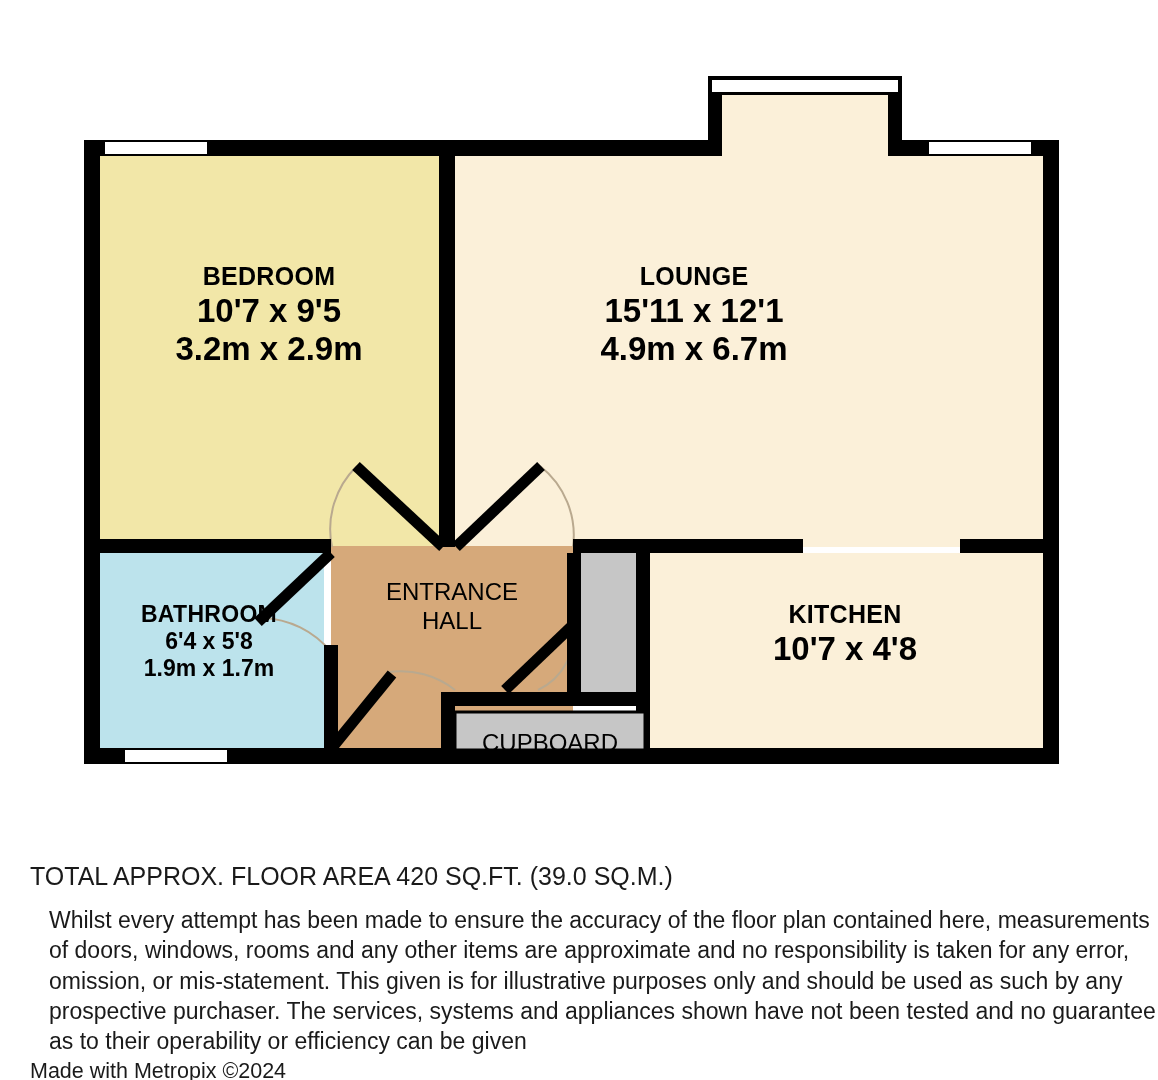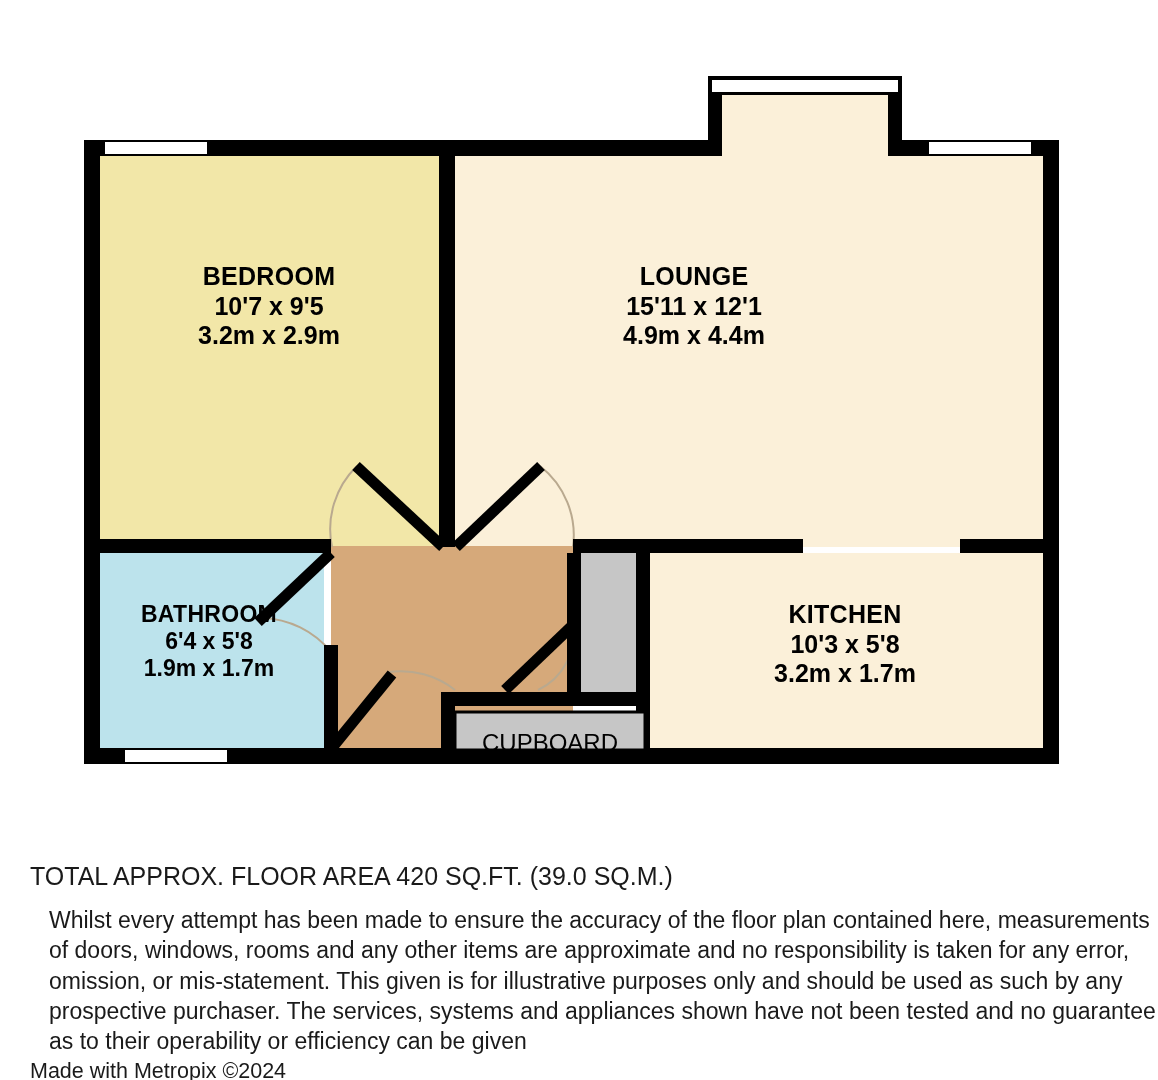--- a/index.html
+++ b/index.html
@@ -32,21 +32,21 @@
     color: #000;
     pointer-events: none;
   }
   .room-label .name {
     display: block;
     font-size: 25px;
     letter-spacing: 0.3px;
   }
   .room-label .dim {
     display: block;
-    font-size: 25px;
+    font-size: 33px;
   }
   .room-label.small .name { font-size: 23px; }
   .room-label.small .dim { font-size: 23px; }
 
   .plain-label {
     position: absolute;
     text-align: center;
     font-weight: normal;
     font-size: 24px;
     line-height: 1.2;
@@ -161,35 +161,38 @@
   
   <div class="room-label" style="left:119px; top:262px; width:300px;">
     <span class="name">BEDROOM</span>
     <span class="dim">10'7 x 9'5</span>
     <span class="dim">3.2m x 2.9m</span>
   </div>
 
   <div class="room-label" style="left:544px; top:262px; width:300px;">
     <span class="name">LOUNGE</span>
     <span class="dim">15'11 x 12'1</span>
-    <span class="dim">4.9m x 4.4m</span>
+    <span class="dim">4.9m x 6.7m</span>
   </div>
 
   <div class="room-label small" style="left:49px; top:601px; width:320px;">
     <span class="name">BATHROOM</span>
     <span class="dim">6'4 x 5'8</span>
     <span class="dim">1.9m x 1.7m</span>
   </div>
 
   <div class="room-label" style="left:695px; top:600px; width:300px;">
     <span class="name">KITCHEN</span>
-    <span class="dim">10'3 x 5'8</span>
-    <span class="dim">3.2m x 1.7m</span>
-  </div>
-
+    <span class="dim">10'7 x 4'8</span>
+  </div>
+
+  <div class="plain-label" style="left:322px; top:578px; width:260px;">
+    <span>ENTRANCE</span><br>
+    <span>HALL</span>
+  </div>
 
   <div class="plain-label" style="left:455px; top:715px; width:190px;margin-top:14px;">
     <span>CUPBOARD</span>
   </div>
 </div>
 
 <div id="footer">
   <div class="total">TOTAL APPROX. FLOOR AREA 420 SQ.FT. (39.0 SQ.M.)</div>
   <div class="disclaimer">
     <div>Whilst every attempt has been made to ensure the accuracy of the floor plan contained here, measurements</div>

